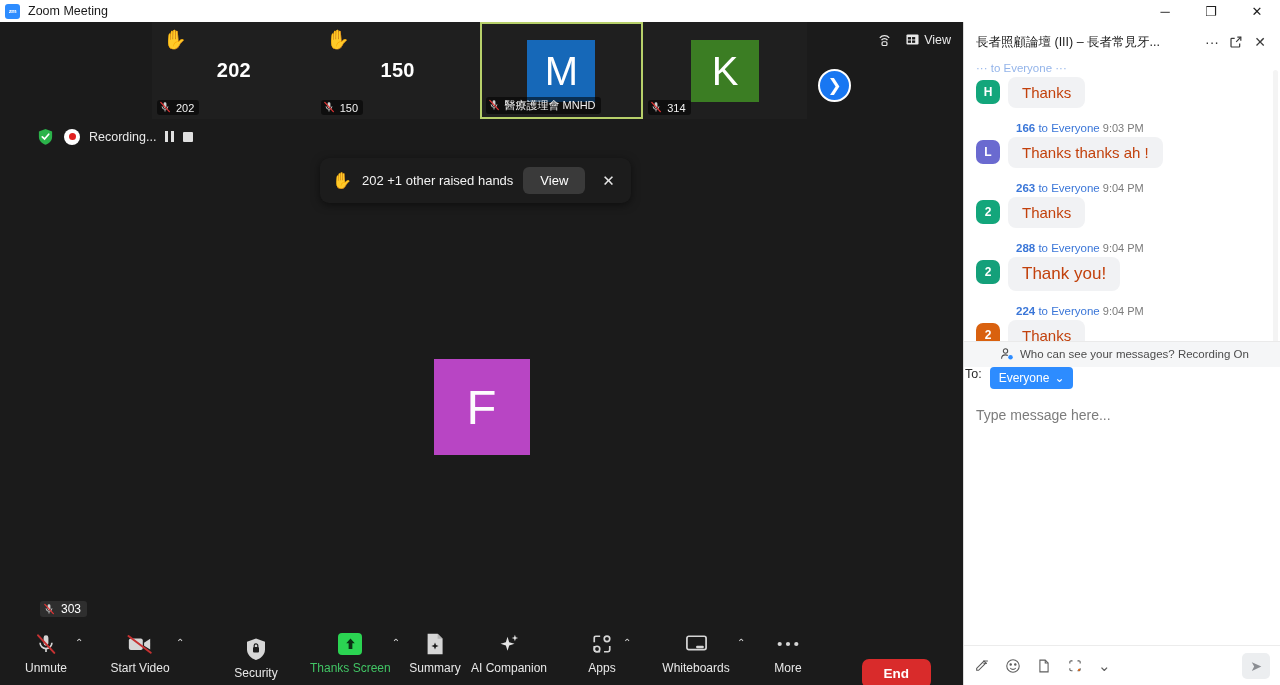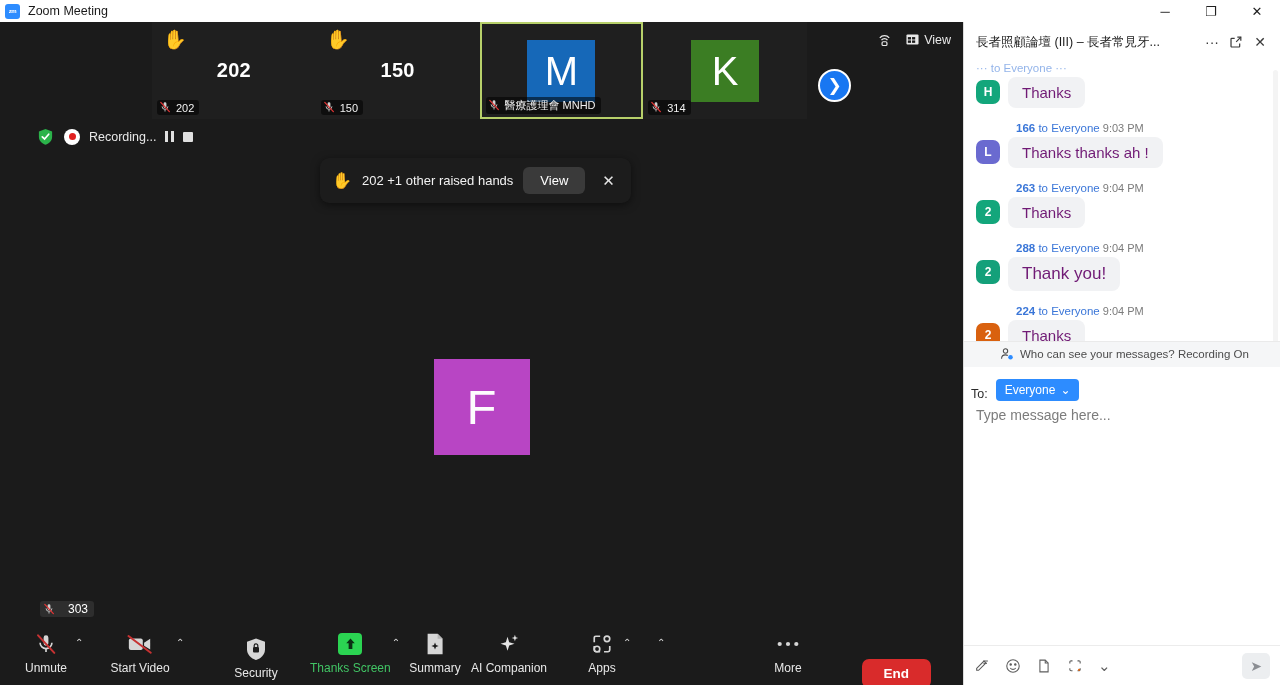--- a/index.html
+++ b/index.html
@@ -138,21 +138,21 @@
   }
   .tbtn .ic { height: 26px; display: flex; align-items: center; justify-content: center; }
   .tbtn .lab { font-size: 12px; margin-top: 4px; white-space: nowrap; }
   .tbtn.green .lab { color: #41c464; }
   .caret {
     color: #dcdcdc; font-size: 10px; align-self: flex-start; margin-top: 14px;
     margin-left: 1px; cursor: pointer;
   }
   .unmute-badge {
     position: absolute; left: 22px; top: -22px; background: #2e2e2e;
-    border-radius: 3px; padding: 1px 6px 1px 3px; display: flex; align-items: center; gap: 12px;
+    border-radius: 3px; padding: 1px 6px 1px 3px; display: flex; align-items: center; gap: 5px;
   }
   .unmute-badge .n { color: #fff; font-size: 12px; }
   .endbtn {
     position: absolute; right: 32px; top: 36px; background: #d92b2b; color: #fff;
     border: none; border-radius: 7px; font-size: 13.5px; font-weight: bold;
     padding: 7px 22px; font-family: inherit; cursor: pointer;
   }
   .sharesq {
     width: 24px; height: 22px; background: #2bd452; border-radius: 4px;
     display: flex; align-items: center; justify-content: center;
@@ -188,34 +188,34 @@
   .msg-meta .who { color: #3a76d8; font-weight: bold; }
   .msg-meta .toE { color: #3a76d8; }
   .msg-meta .time { color: #7b7b7b; font-size: 11px; margin-left: 3px; }
   .av {
     width: 24px; height: 24px; border-radius: 7px; flex: none; margin-top: 3px;
     display: flex; align-items: center; justify-content: center;
     color: #fff; font-size: 12px; font-weight: bold;
   }
   .bub {
     background: #f1f2f4; border-radius: 8px; padding: 7px 14px;
-    font-size: 15px; color: #701a75; display: inline-block; max-width: 232px;
+    font-size: 15px; color: #c2410c; display: inline-block; max-width: 232px;
   }
   .bub.big { font-size: 17px; }
   .chat-scrollbar {
     position: absolute; right: 2px; top: 8px; width: 5px; height: 470px;
     background: #f4f4f4; border-radius: 3px;
   }
   .privacy {
     height: 26px; background: #f5f6f7; border-top: 1px solid #eaeaea;
     display: flex; align-items: center; gap: 6px; padding-left: 36px; flex: none;
     font-size: 11.5px; color: #4c4c4c;
   }
   .torow {
-    height: 34px; display: flex; align-items: flex-end; gap: 8px; padding-left: 7px; flex: none;
+    height: 34px; display: flex; align-items: flex-start; gap: 8px; padding-left: 1px; flex: none;
   }
   .torow .lbl { font-size: 12.5px; color: #2b2b2b; }
   .topill {
     background: #2d8cff; color: #fff; font-size: 12px; border-radius: 4px;
     padding: 4px 9px; display: flex; align-items: center; gap: 5px;
     border: none; font-family: inherit; cursor: pointer;
   }
   .composer {
     flex: 1; padding: 6px 12px 0 12px; position: relative;
   }
@@ -371,20 +371,29 @@
               <svg width="24" height="10" viewBox="0 0 26 10" fill="#d6d6d6">
                 <circle cx="4" cy="5" r="2.3"></circle>
                 <circle cx="13" cy="5" r="2.3"></circle>
                 <circle cx="22" cy="5" r="2.3"></circle>
               </svg>
             </div>
             <div class="lab">More</div>
           </div>
         </div>
         <div style="position: absolute; left: 656px; top: 0px; display: flex;">
+          <div class="tbtn" style="min-width: 80px;">
+            <div class="ic">
+              <svg width="25" height="23" viewBox="0 0 26 24" fill="none" stroke="#d6d6d6" stroke-width="1.8">
+                <rect x="3" y="3.4" width="20" height="14" rx="2"></rect>
+                <rect x="12.6" y="13.2" width="8" height="2.6" rx="1" fill="#d6d6d6" stroke="none"></rect>
+              </svg>
+            </div>
+            <div class="lab">Whiteboards</div>
+          </div>
           <div class="caret">⌃</div>
         </div>
         <div style="position: absolute; left: 582px; top: 0px; display: flex;">
           <div class="tbtn" style="min-width: 40px;">
             <div class="ic">
               <svg width="24" height="24" viewBox="0 0 26 26" fill="none" stroke="#d6d6d6" stroke-width="1.8">
                 <path d="M11 4.6H6.4A1.8 1.8 0 0 0 4.6 6.4V11"></path>
                 <path d="M4.6 15.2V19.6a1.8 1.8 0 0 0 1.8 1.8H11"></path>
                 <path d="M15.2 21.4h4.4a1.8 1.8 0 0 0 1.8-1.8v-4.4"></path>
                 <circle cx="18.4" cy="7.4" r="3"></circle>

